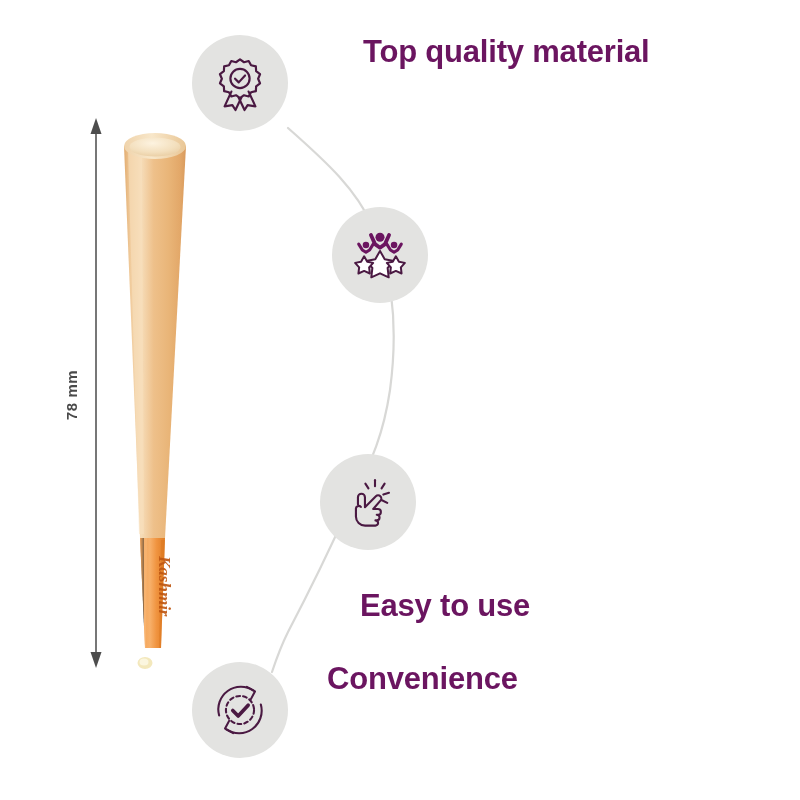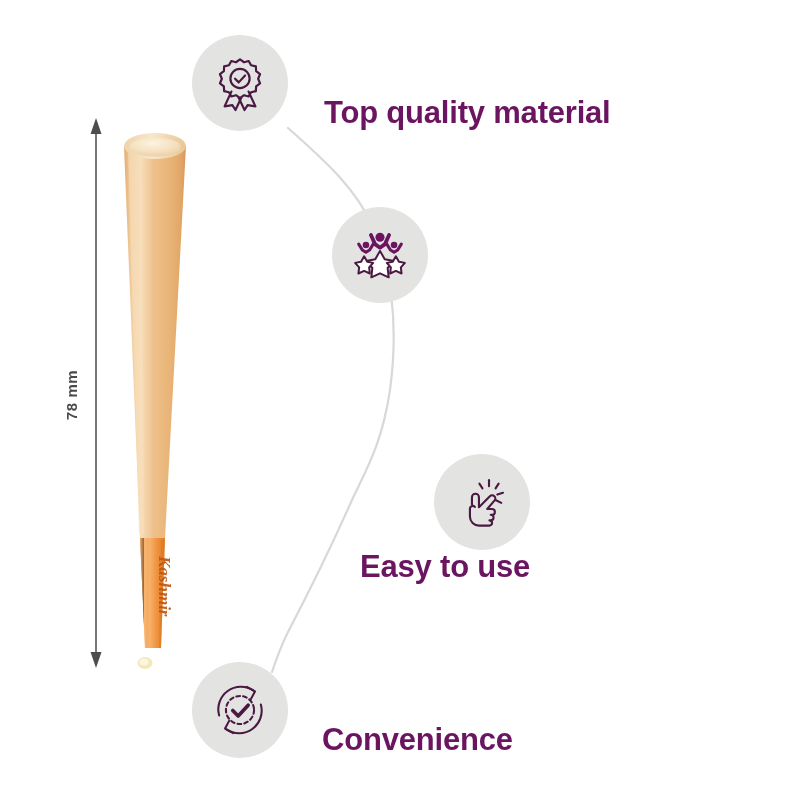--- a/index.html
+++ b/index.html
@@ -45,21 +45,22 @@
     font-weight: 600;
     letter-spacing: 0.6px;
     color: #4a4a4a;
     white-space: nowrap;
   }
 
   
   .feature {
     position: absolute;
     display: flex;
-    align-items: flex-end;
+    align-items: flex-start;
+    gap: 39px;
   }
   .feature-icon-circle {
     width: 96px;
     height: 96px;
     border-radius: 50%;
     background: #e3e3e1;
     display: flex;
     align-items: center;
     justify-content: center;
     flex: 0 0 auto;
@@ -80,21 +81,21 @@
   #feature-0 { left: 192px; top: 35px; }
   #feature-0 .feature-label { margin-left: 36px; }
 
   #feature-1 { left: 332px; top: 207px; }
   #feature-1 .feature-label { margin-left: 30px; }
 
   #feature-2 { left: 320px; top: 454px; flex-direction: column; }
   #feature-2 .feature-label { margin-left: 40px; }
 
   #feature-3 { left: 192px; top: 662px; }
-  #feature-3 .feature-label { margin-left: 34px; }
+  #feature-3 .feature-label { }
 </style>
 </head>
 <body>
 
 <div id="stage">
 
   <svg class="connector-layer" viewBox="0 0 800 800" width="800" height="800">
     <path d="M 288 128
              C 330 165, 356 190, 372 225
              C 394 275, 398 330, 390 390

